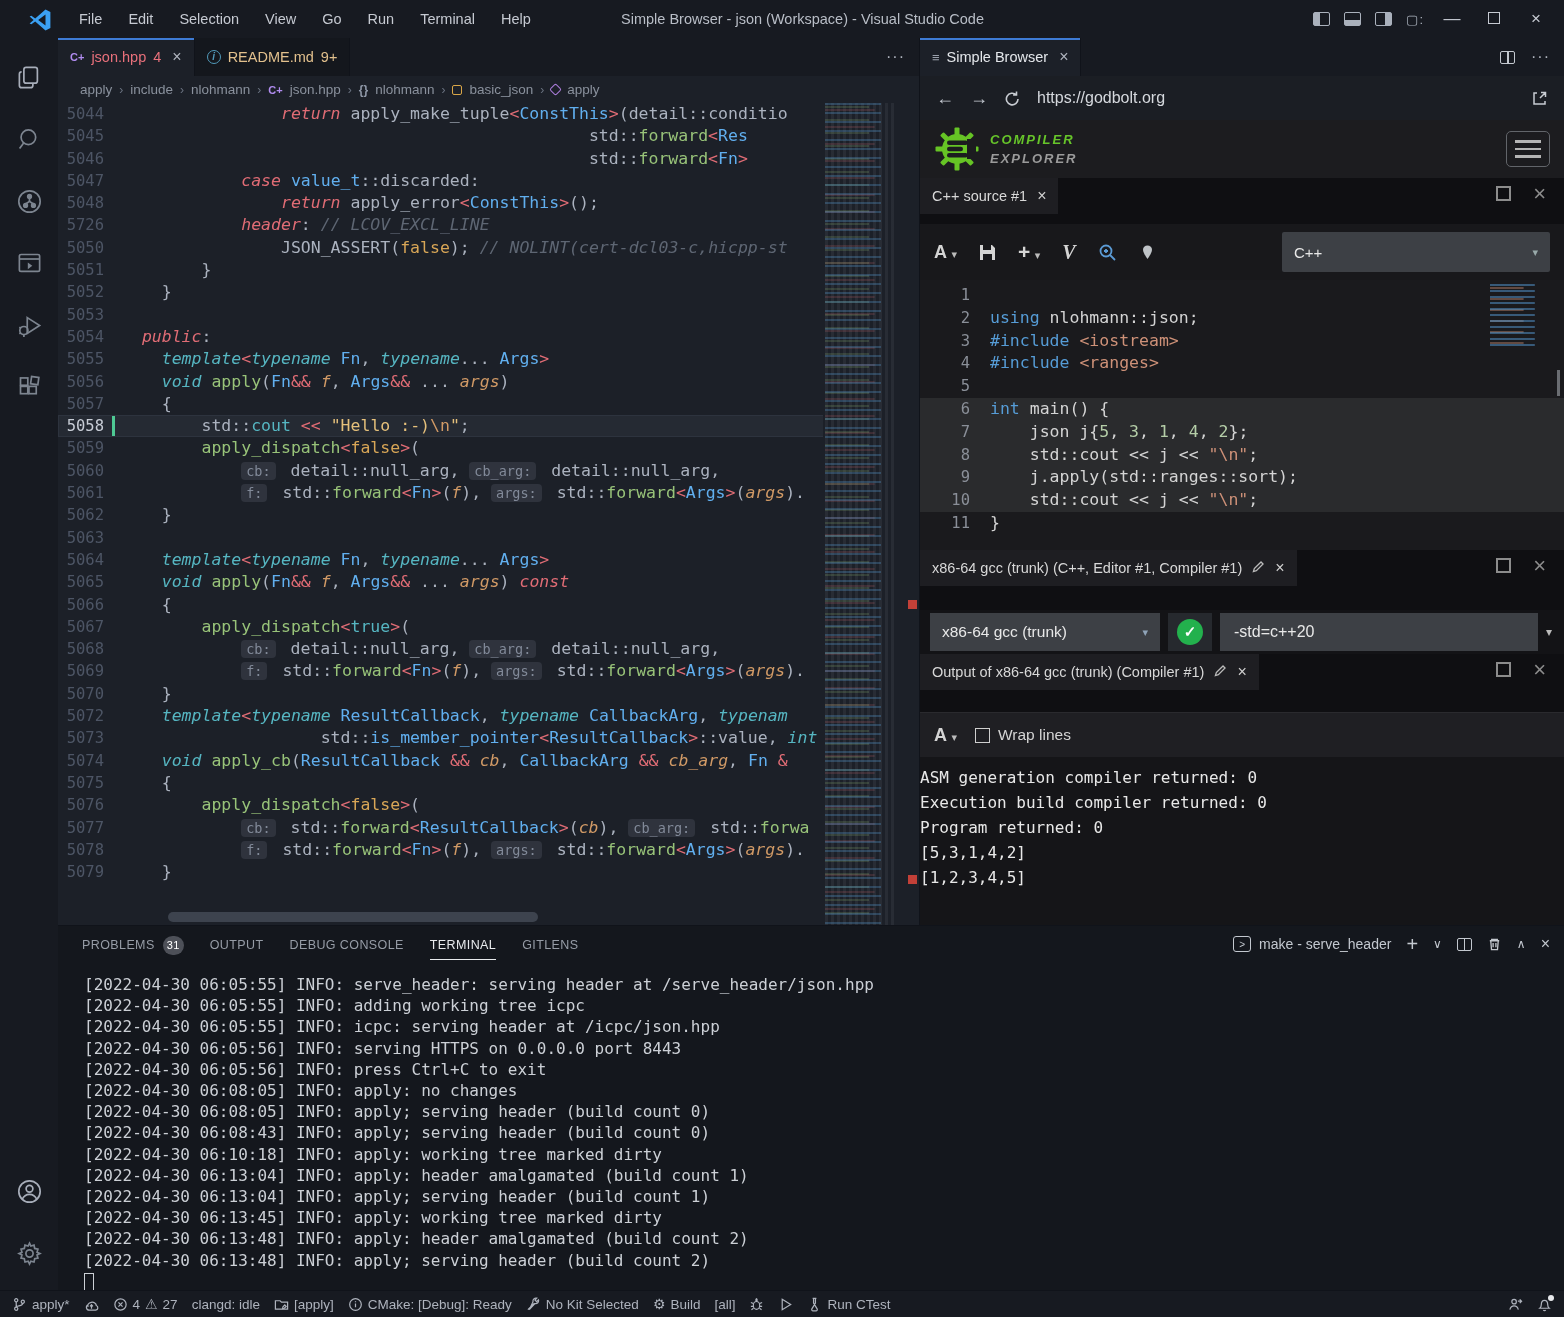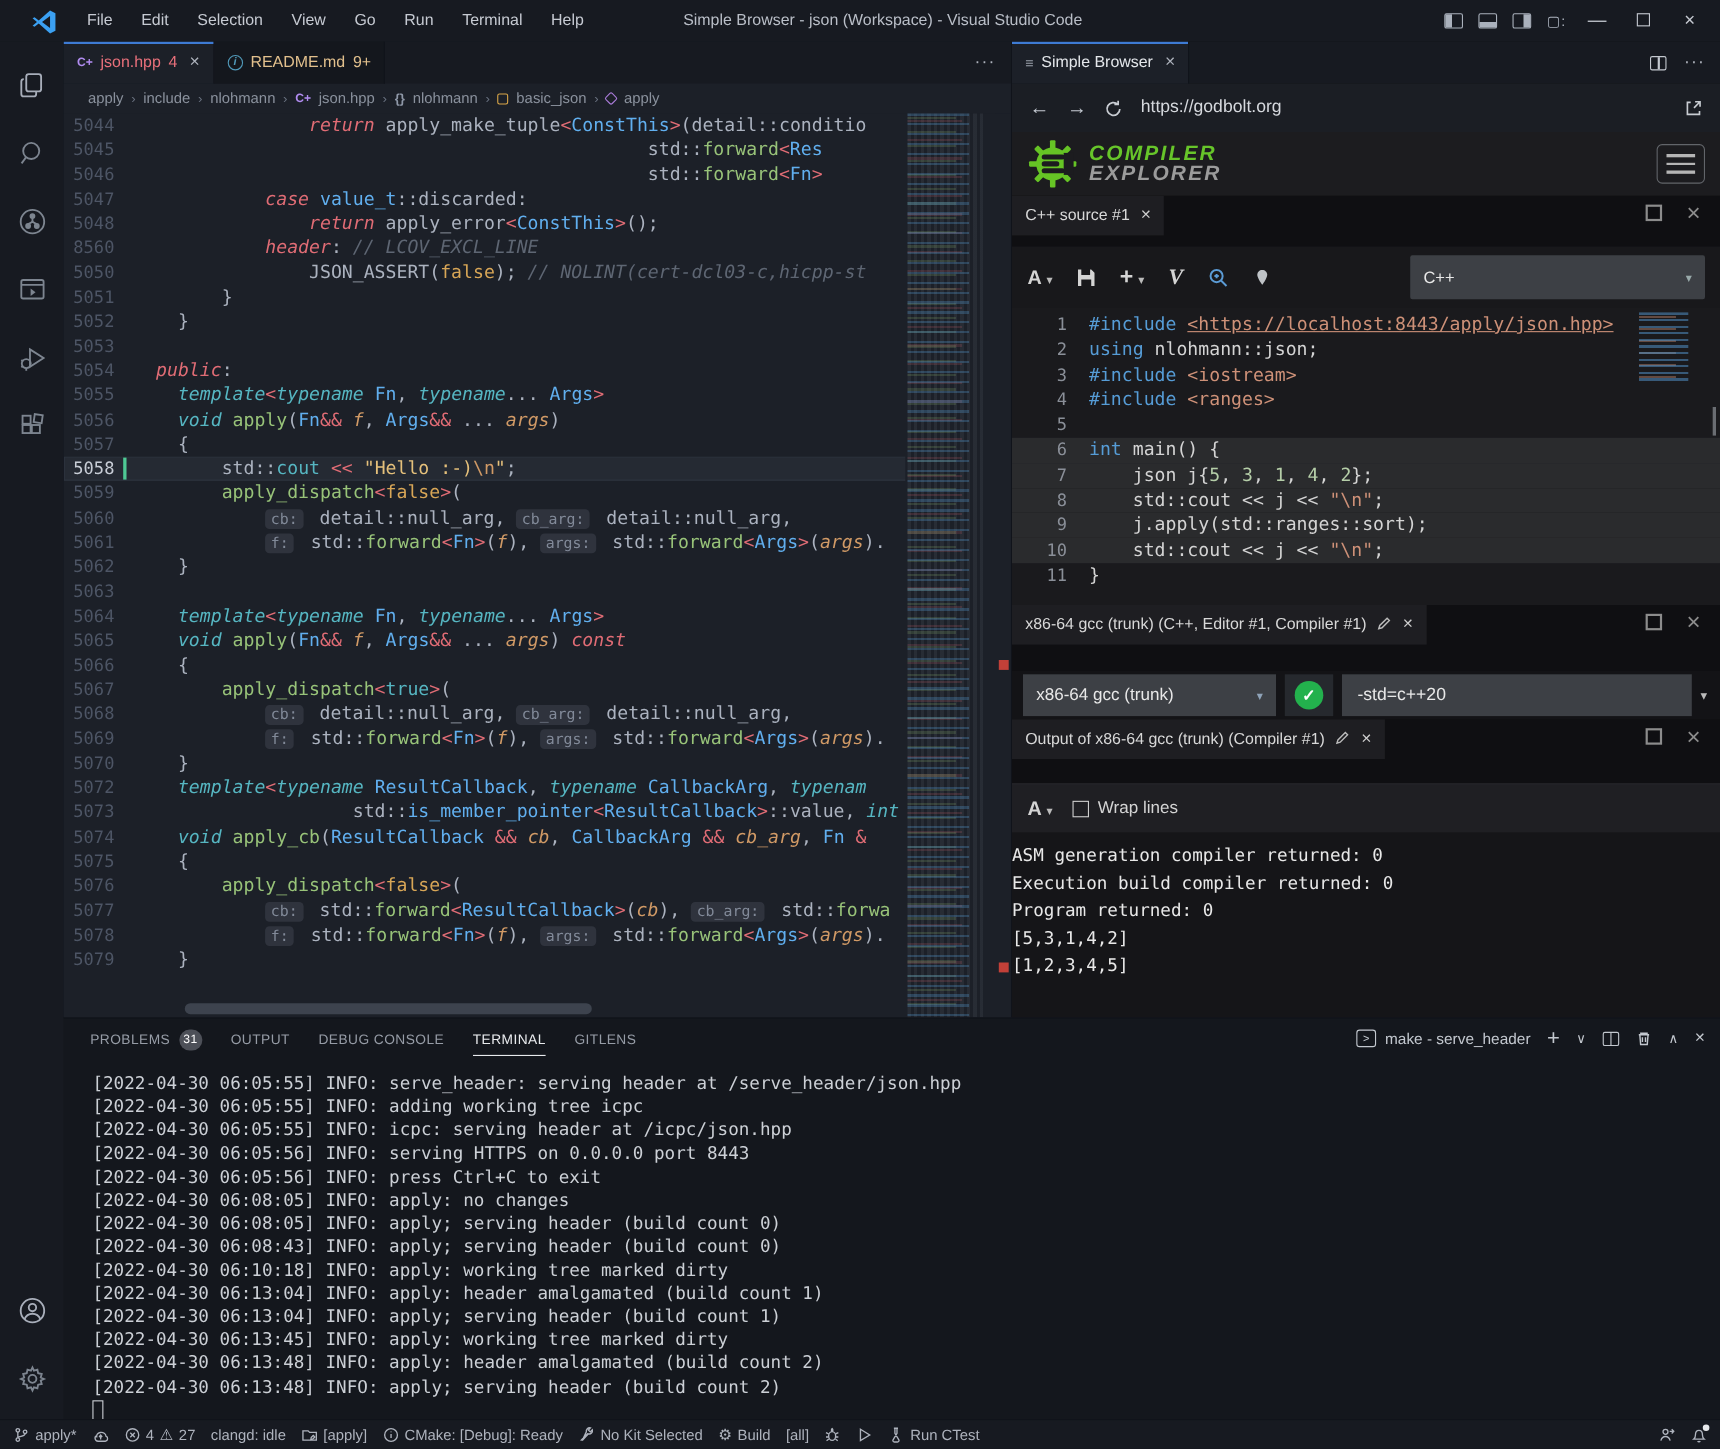--- a/index.html
+++ b/index.html
@@ -88,21 +88,21 @@
   .hscrollbar { position:absolute; left:110px; bottom:3px; width:370px; height:10px; background:#3d434e; border-radius:5px; }
 
   
   .sb-toolbar { height:44px; background:#1b1e24; display:flex; align-items:center; gap:16px; padding:0 16px;
     color:#c8ccd2; font-size:15px; flex:none; }
   .sb-url { color:#d6d9de; font-size:16px; flex:1; }
   .sb-nav { font-size:18px; color:#c2c7cf; }
   .browser-content { flex:1; background:#141417; overflow:hidden; display:flex; flex-direction:column; font-family:"Liberation Sans",sans-serif; }
 
   .ce-header { height:58px; background:#1c1c1f; display:flex; align-items:center; padding:0 14px; flex:none; }
-  .ce-logo-text { margin-left:10px; font-weight:bold; font-style:italic; font-size:19px; letter-spacing:2px; line-height:19px; }
+  .ce-logo-text { margin-left:10px; font-weight:bold; font-style:italic; font-size:13px; letter-spacing:2px; line-height:19px; }
   .ce-logo-text .l1 { color:#67c52a; }
   .ce-logo-text .l2 { color:#9b9b9b; }
   .ce-burger { margin-left:auto; width:44px; height:36px; border:1px solid #62656a; border-radius:5px;
     display:flex; flex-direction:column; justify-content:center; gap:5px; align-items:center; }
   .ce-burger i { display:block; width:26px; height:2.5px; background:#b5b5b5; }
 
   .ce-tabrow { background:#0f0f12; display:flex; align-items:flex-start; flex:none; position:relative; }
   .ce-tab { background:#1e1e22; color:#d8d8d8; font-size:14.5px; padding:9px 12px; display:flex; gap:10px; align-items:center; }
   .ce-tab .x { color:#cfcfcf; font-size:16px; }
   .ce-tab .pencil svg { width:13px; height:13px; stroke:#bbb; fill:none; stroke-width:1.4; }
@@ -310,21 +310,21 @@
         <span>apply</span>
       </div>
 
       <div class="codearea">
         <div class="codelines">
             <div class="ed-line"><span class="ln">5044</span><span class="lc">                <span class="tk-k">return</span><span class="tk-p"> apply_make_tuple</span><span class="tk-o">&lt;</span><span class="tk-t">ConstThis</span><span class="tk-o">&gt;</span><span class="tk-p">(detail::conditio</span></span></div>
             <div class="ed-line"><span class="ln">5045</span><span class="lc">                                               <span class="tk-p">std::</span><span class="tk-f">forward</span><span class="tk-o">&lt;</span><span class="tk-t">Res</span></span></div>
             <div class="ed-line"><span class="ln">5046</span><span class="lc">                                               <span class="tk-p">std::</span><span class="tk-f">forward</span><span class="tk-o">&lt;</span><span class="tk-t">Fn</span><span class="tk-o">&gt;</span></span></div>
             <div class="ed-line"><span class="ln">5047</span><span class="lc">            <span class="tk-k">case</span><span class="tk-p"> </span><span class="tk-t">value_t</span><span class="tk-p">::discarded:</span></span></div>
             <div class="ed-line"><span class="ln">5048</span><span class="lc">                <span class="tk-k">return</span><span class="tk-p"> apply_error</span><span class="tk-o">&lt;</span><span class="tk-t">ConstThis</span><span class="tk-o">&gt;</span><span class="tk-p">();</span></span></div>
-            <div class="ed-line"><span class="ln">8560</span><span class="lc">            <span class="tk-k">header</span><span class="tk-p">: </span><span class="tk-c">// LCOV_EXCL_LINE</span></span></div>
+            <div class="ed-line"><span class="ln">5726</span><span class="lc">            <span class="tk-k">header</span><span class="tk-p">: </span><span class="tk-c">// LCOV_EXCL_LINE</span></span></div>
             <div class="ed-line"><span class="ln">5050</span><span class="lc">                <span class="tk-p">JSON_ASSERT(</span><span class="tk-n">false</span><span class="tk-p">); </span><span class="tk-c">// NOLINT(cert-dcl03-c,hicpp-st</span></span></div>
             <div class="ed-line"><span class="ln">5051</span><span class="lc">        <span class="tk-p">}</span></span></div>
             <div class="ed-line"><span class="ln">5052</span><span class="lc">    <span class="tk-p">}</span></span></div>
             <div class="ed-line"><span class="ln">5053</span><span class="lc"></span></div>
             <div class="ed-line"><span class="ln">5054</span><span class="lc">  <span class="tk-k">public</span><span class="tk-p">:</span></span></div>
             <div class="ed-line"><span class="ln">5055</span><span class="lc">    <span class="tk-s">template</span><span class="tk-o">&lt;</span><span class="tk-s">typename</span><span class="tk-p"> </span><span class="tk-t">Fn</span><span class="tk-p">, </span><span class="tk-s">typename</span><span class="tk-p">... </span><span class="tk-t">Args</span><span class="tk-o">&gt;</span></span></div>
             <div class="ed-line"><span class="ln">5056</span><span class="lc">    <span class="tk-s">void</span><span class="tk-p"> </span><span class="tk-f">apply</span><span class="tk-p">(</span><span class="tk-t">Fn</span><span class="tk-o">&amp;&amp;</span><span class="tk-p"> </span><span class="tk-a">f</span><span class="tk-p">, </span><span class="tk-t">Args</span><span class="tk-o">&amp;&amp;</span><span class="tk-p"> ... </span><span class="tk-a">args</span><span class="tk-p">)</span></span></div>
             <div class="ed-line"><span class="ln">5057</span><span class="lc">    <span class="tk-p">{</span></span></div>
             <div class="ed-line hl"><span class="ln">5058</span><span class="curbar"></span><span class="lc">        <span class="tk-p">std::</span><span class="tk-b">cout</span><span class="tk-p"> </span><span class="tk-o">&lt;&lt;</span><span class="tk-p"> </span><span class="tk-str">"Hello :-)</span><span class="tk-esc">\n</span><span class="tk-str">"</span><span class="tk-p">;</span></span></div>
             <div class="ed-line"><span class="ln">5059</span><span class="lc">        <span class="tk-f">apply_dispatch</span><span class="tk-o">&lt;</span><span class="tk-n">false</span><span class="tk-o">&gt;</span><span class="tk-p">(</span></span></div>
@@ -442,21 +442,21 @@
             <path d="M8.5 1.5 c2.6 0 4.5 1.9 4.5 4.3 0 3.2-4.5 9.2-4.5 9.2 S4 9 4 5.8 C4 3.4 5.9 1.5 8.5 1.5 z"></path>
           </svg>
           <div class="ce-lang">
             <span>C++</span>
             <span class="ce-caret">▾</span>
           </div>
         </div>
 
         <div class="ce-editor">
           <div>
-              <div class="ce-line"><span class="ln">1</span><span class="lc"><span class="tk-kb">#include</span><span class="tk-pn"> </span><span class="tk-inc">&lt;https://localhost:8443/apply/json.hpp&gt;</span></span></div>
+              <div class="ce-line"><span class="ln">1</span></div>
               <div class="ce-line"><span class="ln">2</span><span class="lc"><span class="tk-kb">using</span><span class="tk-pn"> nlohmann::json;</span></span></div>
               <div class="ce-line"><span class="ln">3</span><span class="lc"><span class="tk-kb">#include</span><span class="tk-pn"> </span><span class="tk-i2">&lt;iostream&gt;</span></span></div>
               <div class="ce-line"><span class="ln">4</span><span class="lc"><span class="tk-kb">#include</span><span class="tk-pn"> </span><span class="tk-i2">&lt;ranges&gt;</span></span></div>
               <div class="ce-line"><span class="ln">5</span><span class="lc"></span></div>
               <div class="ce-line hl"><span class="ln">6</span><span class="lc"><span class="tk-kb">int</span><span class="tk-pn"> main() {</span></span></div>
               <div class="ce-line hl"><span class="ln">7</span><span class="lc"><span class="tk-pn">    json j{</span><span class="tk-nm">5</span><span class="tk-pn">, </span><span class="tk-nm">3</span><span class="tk-pn">, </span><span class="tk-nm">1</span><span class="tk-pn">, </span><span class="tk-nm">4</span><span class="tk-pn">, </span><span class="tk-nm">2</span><span class="tk-pn">};</span></span></div>
               <div class="ce-line hl"><span class="ln">8</span><span class="lc"><span class="tk-pn">    std::cout &lt;&lt; j &lt;&lt; </span><span class="tk-st">"\n"</span><span class="tk-pn">;</span></span></div>
               <div class="ce-line hl"><span class="ln">9</span><span class="lc"><span class="tk-pn">    j.apply(std::ranges::sort);</span></span></div>
               <div class="ce-line hl"><span class="ln">10</span><span class="lc"><span class="tk-pn">    std::cout &lt;&lt; j &lt;&lt; </span><span class="tk-st">"\n"</span><span class="tk-pn">;</span></span></div>
               <div class="ce-line"><span class="ln">11</span><span class="lc"><span class="tk-pn">}</span></span></div>

